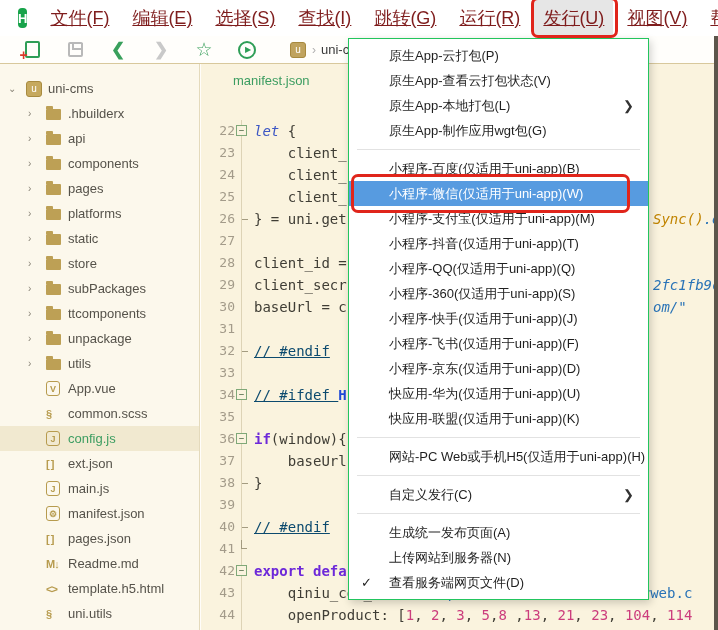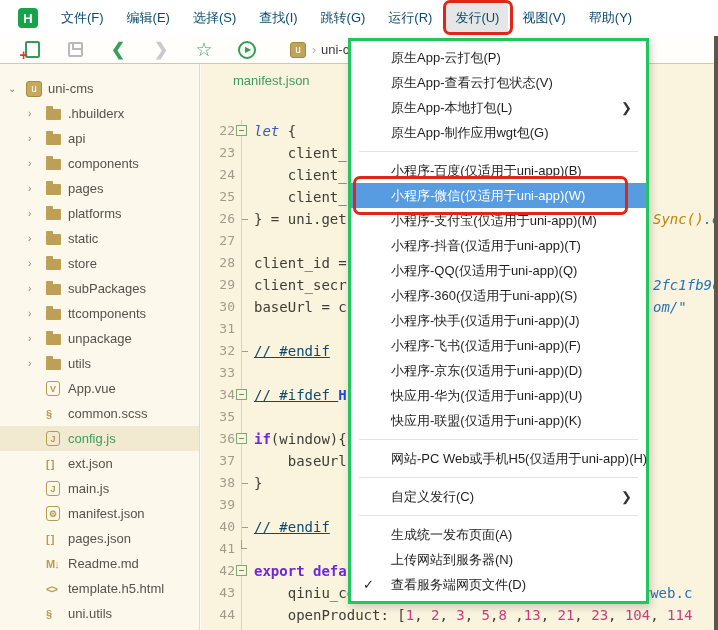--- a/index.html
+++ b/index.html
@@ -2,21 +2,21 @@
 <html><head>
 <meta charset="utf-8">
 <style>
   * { margin:0; padding:0; box-sizing:border-box; }
   html,body { font-family:"Liberation Sans", sans-serif; }
   #win { position:relative; width:718px; height:630px; background:#fffdfa; overflow:hidden; }
 
   
   #menubar { position:absolute; left:0; top:0; width:718px; height:36px; background:#ffffff; display:flex; align-items:center; }
   .applogo { width:20px; height:20px; margin:0 14px 0 18px; background:#17a34a; border-radius:4px; color:#fff; font-weight:bold; font-size:13px; display:flex; align-items:center; justify-content:center; }
-  .mbi { position:relative; padding:6px 9px; font-size:13px; color:#0c4a6e; margin-right:5px; white-space:nowrap; cursor:default; }
+  .mbi { position:relative; padding:6px 9px; font-size:18px; color:#7f1d1d; margin-right:5px; white-space:nowrap; cursor:default;text-decoration:underline; }
   .mbi.active { background:#e6e6e6; }
 
   
   #toolbar { position:absolute; left:0; top:36px; width:718px; height:28px; background:#fffefb; border-bottom:1px solid #d8c89c; display:flex; align-items:center; }
   .tbi { display:inline-flex; align-items:center; justify-content:center; width:22px; height:22px; margin-left:21px; }
   .i-new { position:relative; width:15px; height:17px; border:2px solid #2f9e57; border-radius:2px; }
   .i-new::before { content:"+"; position:absolute; left:-7px; bottom:-7px; color:#d93a2b; font-size:14px; font-weight:bold; background:transparent; }
   .i-save { position:relative; width:15px; height:15px; border:2px solid #b9b9b9; border-radius:2px; }
   .i-save::before { content:""; position:absolute; top:-1px; left:2px; width:7px; height:5px; border:2px solid #b9b9b9; border-top:none; }
   .i-back { color:#39a05c; font-size:17px; font-weight:bold; }
@@ -56,21 +56,21 @@
   .c-d { color:#3f3d35; }
   .c-kw { color:#3d57c4; font-style:italic; }
   .c-kw2 { color:#6d28d9; font-weight:bold; }
   .c-cm { color:#0c4a6e;text-decoration:underline; }
   .c-str { color:#2973b7; }
   .c-fn { color:#c18401; }
   .c-num { color:#cc3d7d; }
   .c-def { color:#1f49d8; font-weight:bold; }
 
   
-  #pubmenu { position:absolute; left:348px; top:38px; width:301px; background:#ffffff; border:3px solid #22c55e; box-shadow:2px 3px 8px rgba(0,0,0,0.18); padding:4px 0; z-index:10; }
+  #pubmenu { position:absolute; left:348px; top:38px; width:301px; background:#ffffff; border:1px solid #22c55e; box-shadow:2px 3px 8px rgba(0,0,0,0.18); padding:4px 0; z-index:10; }
   .pmi { position:relative; height:25px; display:flex; align-items:center; font-size:13px; color:#1f1f1f; padding:0 14px 0 40px; white-space:nowrap; cursor:default; }
   .pmi.sel { background:#579be0; color:#ffffff; }
   .pmi .chk { position:absolute; left:12px; font-size:13px; color:#222; }
   .pmi .sub { position:absolute; right:14px; font-size:13px; color:#333; }
   .psep { height:1px; background:#e2e2e2; margin:6px 8px; }
 
   
   .ann { position:absolute; border:3px solid #e0251b; border-radius:7px; z-index:30; pointer-events:none; }
   .ann-mb { left:-3px; right:-5px; top:-3px; bottom:-2px; }
   .ann-mi { left:2px; right:18px; top:-7px; bottom:-7px; }

